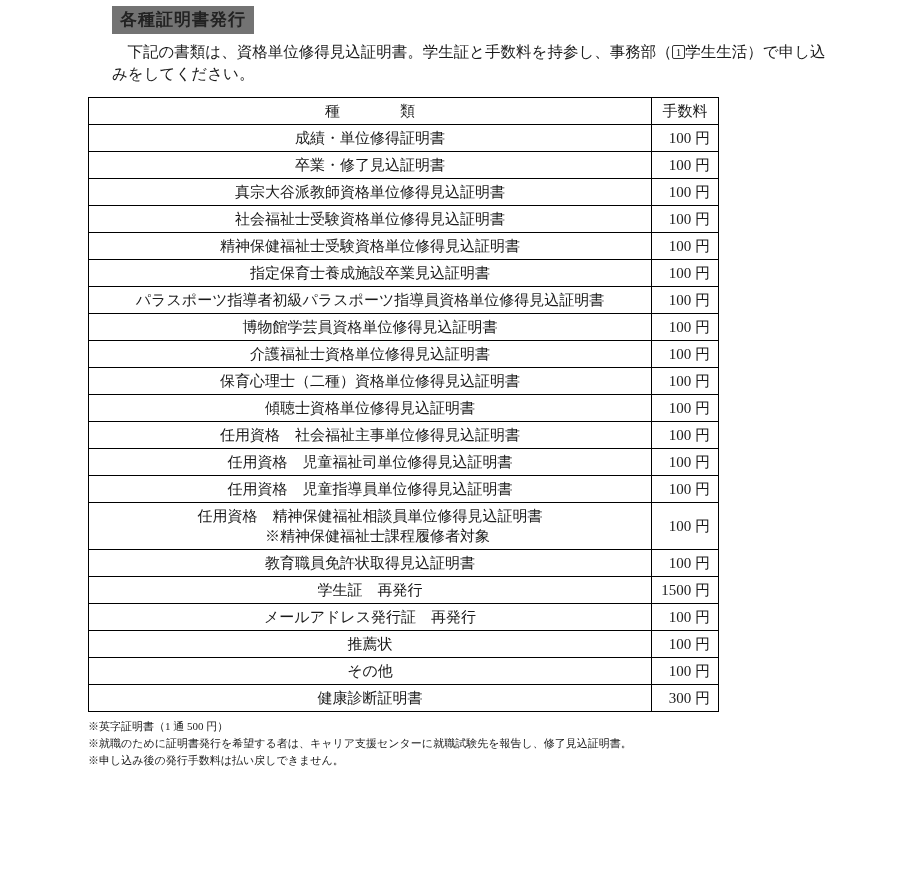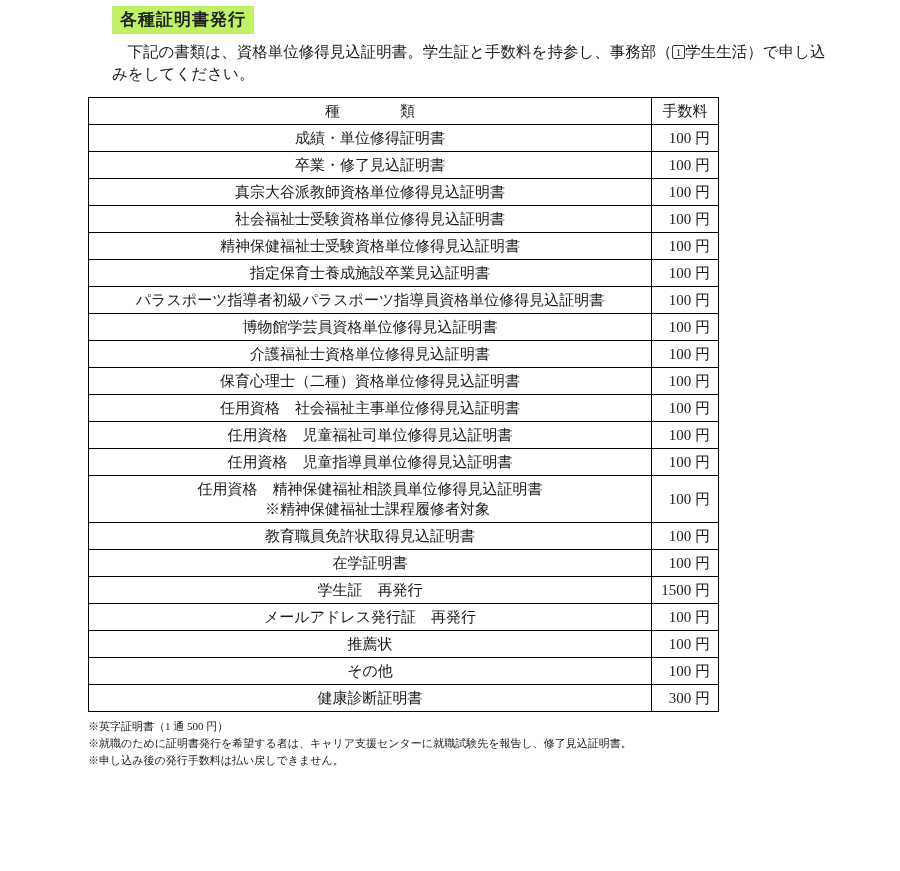--- a/index.html
+++ b/index.html
@@ -16,21 +16,21 @@
   }
   .page {
     position: relative;
     width: 900px;
     height: 871px;
   }
   .doc-title {
     display: inline-block;
     margin: 6px 0 0 112px;
     padding: 2px 8px 3px 8px;
-    background: #bef264;
+    background: #737373;
     font-family: "Liberation Sans", "DejaVu Sans", sans-serif;
     font-weight: bold;
     font-size: 17px;
     letter-spacing: 1px;
     color: #222222;
   }
   .intro {
     margin: 7px 0 0 112px;
     width: 718px;
     font-size: 15.5px;
@@ -155,20 +155,26 @@
           <td class="cell-fee">100 円</td>
         </tr>
         <tr>
           <td class="cell-type">
             <div>保育心理士（二種）資格単位修得見込証明書</div>
           </td>
           <td class="cell-fee">100 円</td>
         </tr>
         <tr>
           <td class="cell-type">
+            <div>傾聴士資格単位修得見込証明書</div>
+          </td>
+          <td class="cell-fee">100 円</td>
+        </tr>
+        <tr>
+          <td class="cell-type">
             <div>任用資格　社会福祉主事単位修得見込証明書</div>
           </td>
           <td class="cell-fee">100 円</td>
         </tr>
         <tr>
           <td class="cell-type">
             <div>任用資格　児童福祉司単位修得見込証明書</div>
           </td>
           <td class="cell-fee">100 円</td>
         </tr>
@@ -181,26 +187,20 @@
         <tr>
           <td class="cell-type">
             <div>任用資格　精神保健福祉相談員単位修得見込証明書</div>
             <div class="cell-note">※精神保健福祉士課程履修者対象</div>
           </td>
           <td class="cell-fee">100 円</td>
         </tr>
         <tr>
           <td class="cell-type">
             <div>教育職員免許状取得見込証明書</div>
-          </td>
-          <td class="cell-fee">100 円</td>
-        </tr>
-        <tr>
-          <td class="cell-type">
-            <div>在学証明書</div>
           </td>
           <td class="cell-fee">100 円</td>
         </tr>
         <tr>
           <td class="cell-type">
             <div>学生証　再発行</div>
           </td>
           <td class="cell-fee">1500 円</td>
         </tr>
         <tr>

